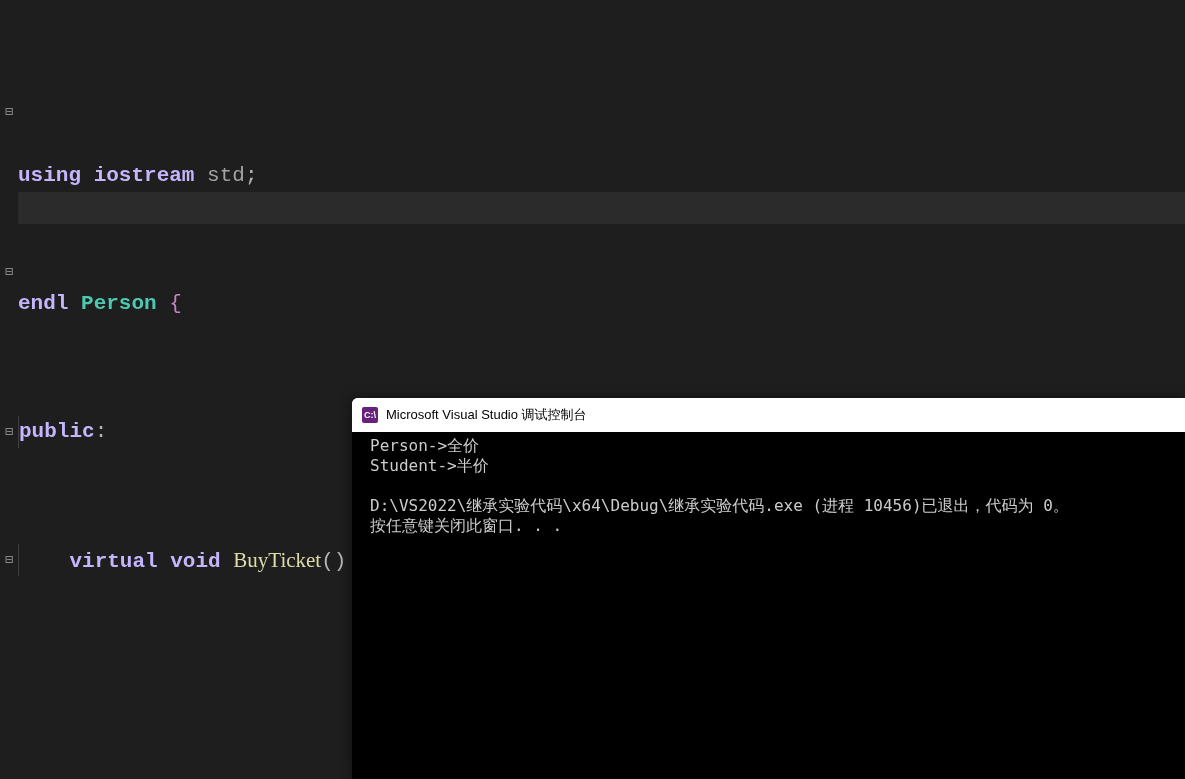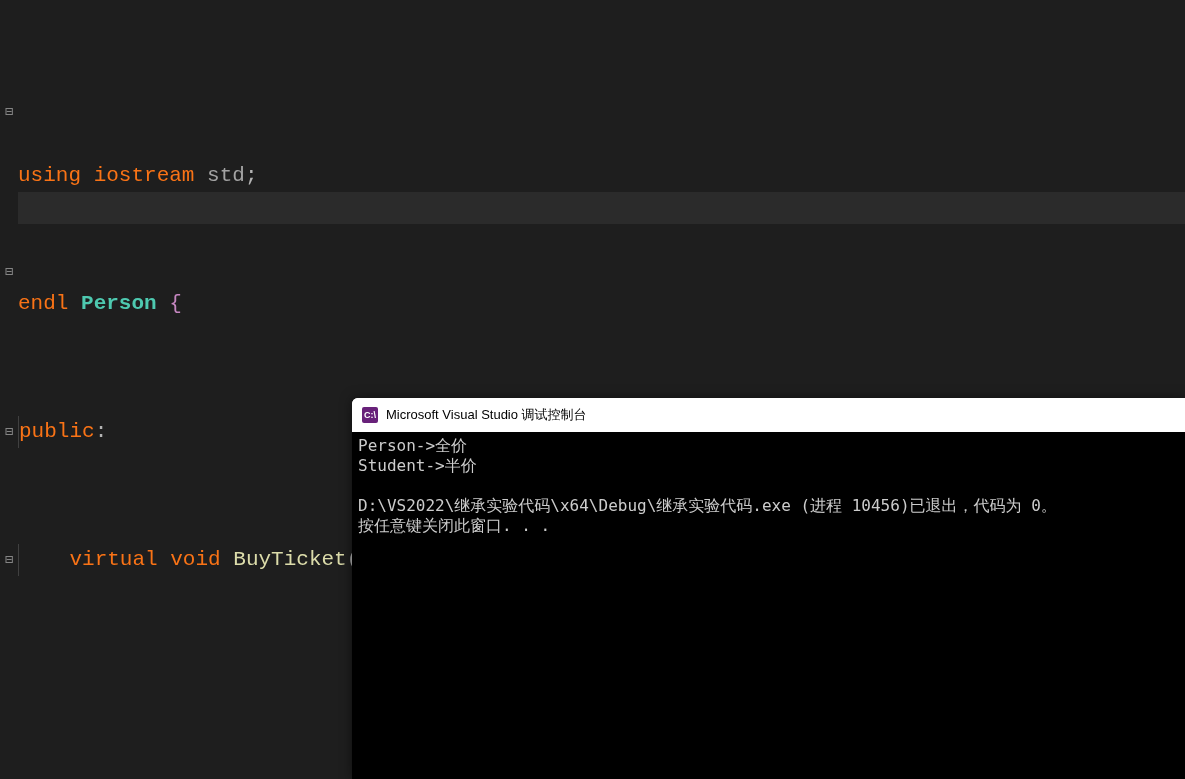--- a/index.html
+++ b/index.html
@@ -49,23 +49,23 @@
   }
   .hl-line {
     position:absolute;
     left:18px; right:0;
     height:32px;
     background:rgba(90,90,90,0.22);
     top:192px; 
   }
   
   .c-comment { color:#6a9955; }
-  .c-kw      { color:#f97316; }
+  .c-kw      { color:#c4b5fd;font-weight:bold; }
   .c-type    { color:#4ec9b0;font-weight:bold; }
-  .c-func    { color:#dcdcaa; }
+  .c-func    { color:#dcdcaa;font-family:Liberation Serif, serif; }
   .c-str     { color:#ce9178; }
   .c-op      { color:#b4b4b4; }
   .c-white   { color:#a3a3a3; }
   .c-paren   { color:#c586c0; }
 
   
   .console {
     position:absolute;
     left:352px;
     top:398px;
@@ -96,21 +96,21 @@
     font-weight:bold;
     margin-right:8px;
     border-radius:2px;
   }
   .console-body {
     background:#000;
     color:#cccccc;
     font-family:Consolas,'SimSun',monospace;
     font-size:16px;
     line-height:20px;
-    padding:4px 6px;
+    padding:4px 18px;
     height:calc(100% - 34px);
     white-space:pre;
   }
 </style>
 </head>
 <body>
 
 <div class="editor">
   <div class="hl-line"></div>
 

